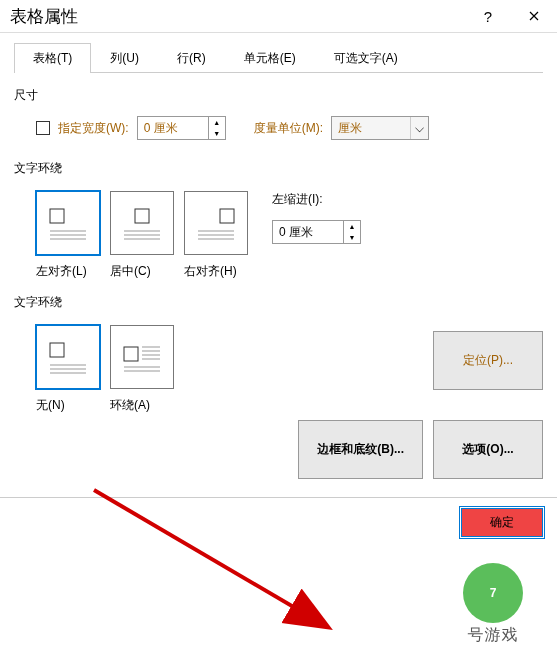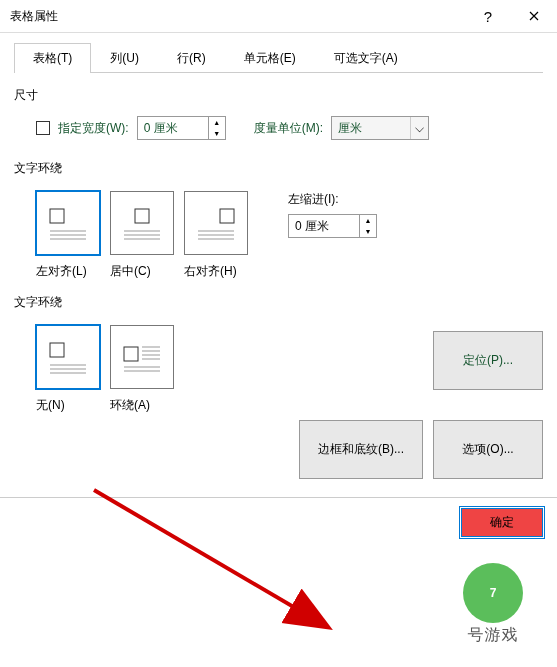--- a/index.html
+++ b/index.html
@@ -1,18 +1,18 @@
 <!DOCTYPE html>
 <html><head>
 <meta charset="utf-8">
 <style>
   * { box-sizing: border-box; font-family: "Microsoft YaHei", sans-serif; font-size: 12px; }
   body { margin: 0; background: #fff; width: 557px; }
   .titlebar { display: flex; align-items: center; height: 32px; padding: 0 0 0 10px; }
-  .titlebar .title { flex: 1; font-size: 12px; }
+  .titlebar .title { flex: 1; font-size: 17px; }
   .titlebar .btn { width: 46px; height: 32px; display: flex; align-items: center; justify-content: center; }
   .titlebar .btn svg { width: 10px; height: 10px; }
   .sep { border-top: 1px solid #ddd; }
   .body { padding: 10px 14px 0 14px; }
   .tabs { border-bottom: 1px solid #ccc; display: flex; }
   .tab { padding: 6px 18px; border: 1px solid transparent; border-bottom: none; margin-bottom: -1px; cursor: pointer; }
   .tab.active { border-color: #ccc; background: #fff; }
   .gtitle { margin: 14px 0 6px 0; }
   .row { display: flex; align-items: center; padding: 6px 0 6px 22px; gap: 8px; }
   .chk { width: 14px; height: 14px; border: 1px solid #333; display: inline-block; }
@@ -21,30 +21,30 @@
   .spin .arrows { display: flex; flex-direction: column; border-left: 1px solid #999; }
   .spin .ar { width: 16px; height: 11px; display: flex; align-items: center; justify-content: center; font-size: 7px; line-height: 1; }
   .select { display: inline-flex; border: 1px solid #999; height: 24px; background: #f5f5f5; }
   .select .val { width: 78px; padding: 0 6px; display: flex; align-items: center; }
   .select .arr { width: 18px; display: flex; align-items: center; justify-content: center; border-left: 1px solid #ccc; }
   .opts { display: flex; gap: 10px; padding: 8px 0 0 22px; }
   .opt { }
   .thumb { width: 64px; height: 64px; border: 1px solid #777; display: flex; align-items: center; justify-content: center; background: #fff; }
   .thumb.sel { outline: 2px solid #0078d4; outline-offset: -1px; border-color: #0078d4; }
   .olabel { margin-top: 8px; }
-  .sidefield { display: flex; flex-direction: column; gap: 6px; margin-left: 40px; }
-  .btnrow { display: flex; justify-content: flex-end; padding: 6px 0 18px 0; }
+  .sidefield { display: flex; flex-direction: column; gap: 12px; margin-left: 24px; }
+  .btnrow { display: flex; justify-content: flex-end; padding: 6px 0 18px 0; font-weight: bold; }
   .dlgbtn { border: 1px solid #999; background: #e8e8e8; padding: 20px 18px; cursor: pointer; min-width: 110px; text-align: center; }
   .footer { border-top: 1px solid #ccc; padding: 10px 14px 14px 14px; display: flex; gap: 10px; justify-content: flex-end; }
   .okbtn { border: 1px solid #0078d4; background: #ef4444; outline: 1px solid #0078d4; outline-offset: 1px; padding: 5px 28px; cursor: pointer; }
   .arrow-annot { position: absolute; pointer-events: none; }
   .watermark { position: absolute; right: 4px; bottom: 28px; width: 120px; height: 76px; opacity: .9; pointer-events: none; }
   .watermark .circle { width: 60px; height: 60px; border-radius: 50%; background: #4ab84a; display: flex; align-items: center; justify-content: center; color: #fff; font-size: 22px; font-weight: bold; margin: 0 auto; }
   .watermark .wmtext { text-align: center; font-size: 16px; color: #444; margin-top: 2px; letter-spacing: 1px; }
-  .disabled { color: #14532d; }
+  .disabled { color: #a16207; }
 </style>
 </head>
 <body>
 
 <div class="titlebar">
   <span class="title">表格属性</span>
   <div class="btn">
       <span style="font-size:15px;">?</span>
     </div>
   <div class="btn">

